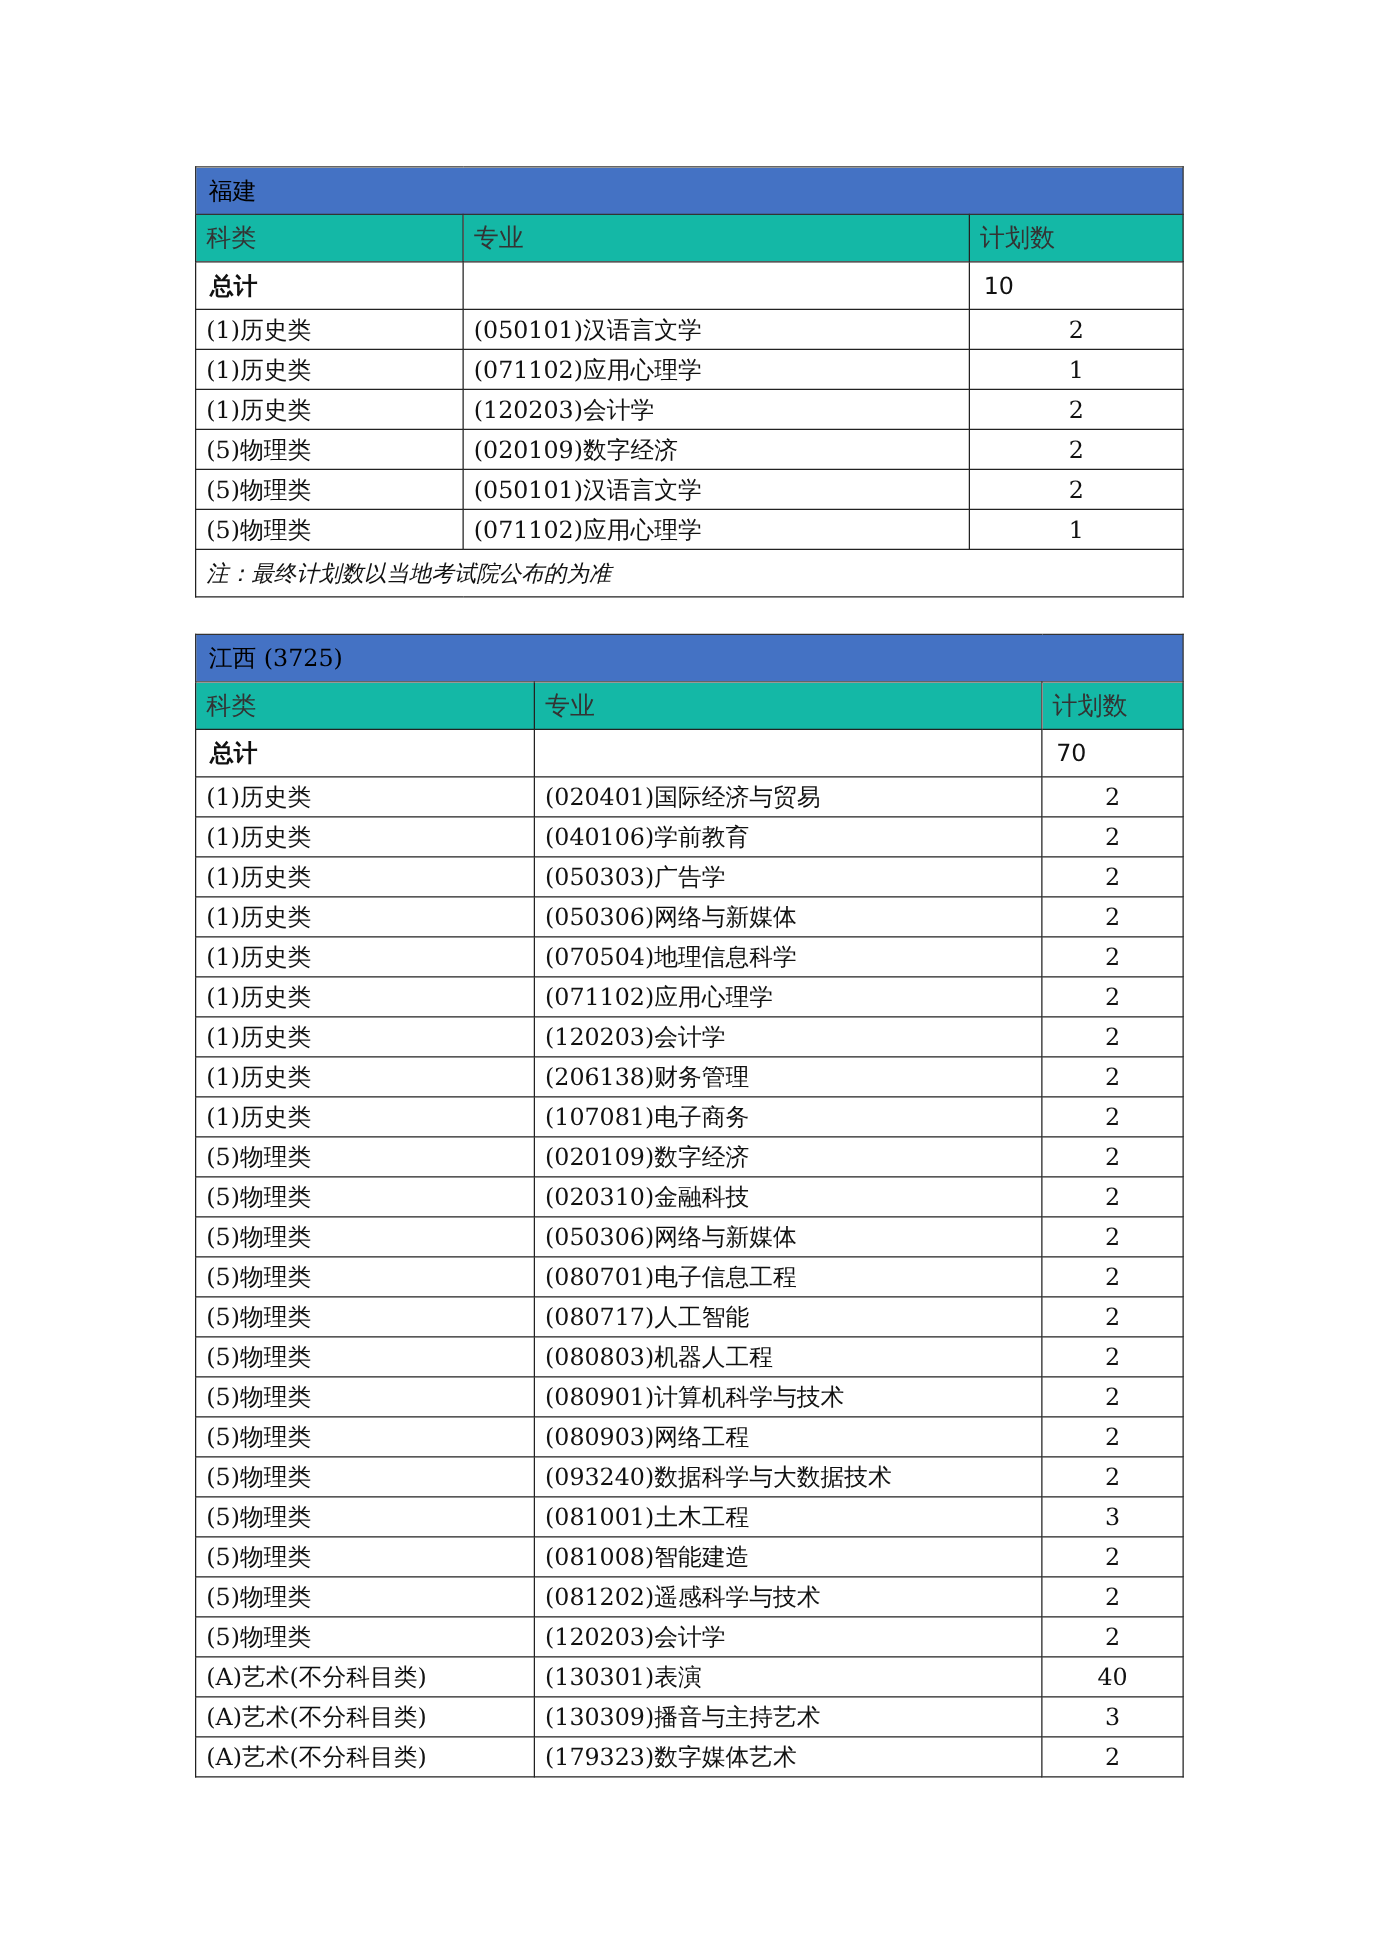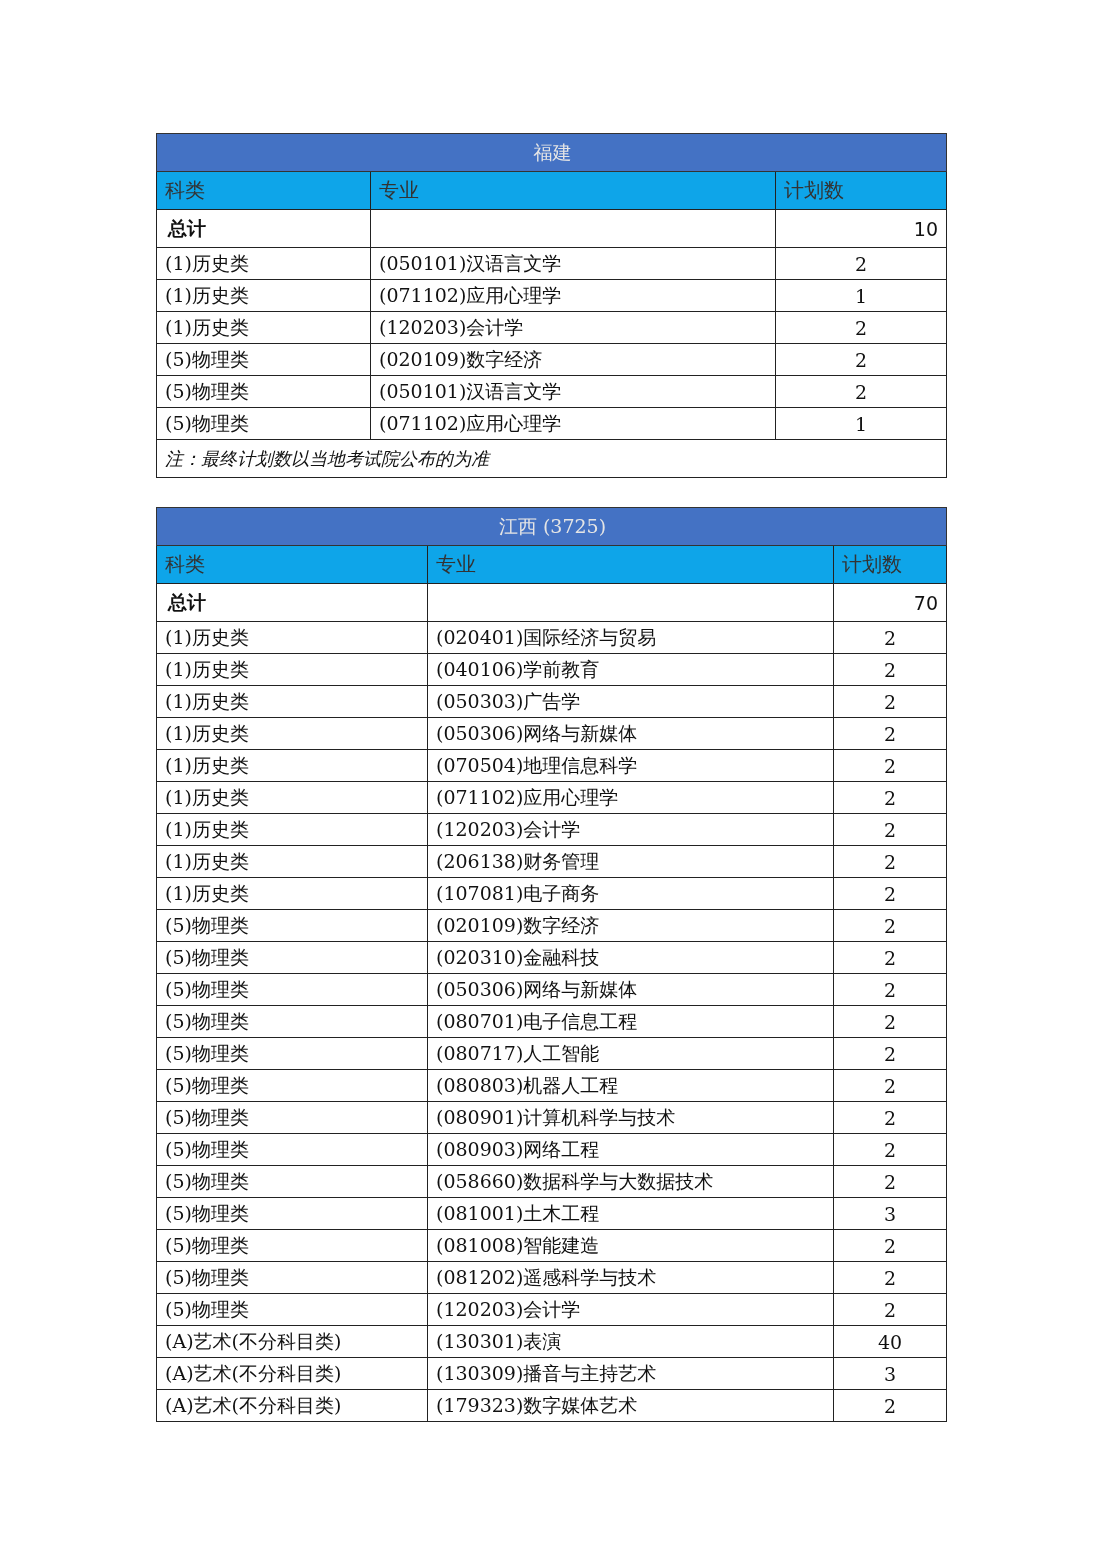--- a/index.html
+++ b/index.html
@@ -1,23 +1,23 @@
 <!DOCTYPE html>
 <html><head>
 <meta charset="utf-8">
 <style>
   html, body { margin: 0; padding: 0; background: #ffffff; }
   body { width: 1102px; height: 1559px; position: relative; font-family: "DejaVu Serif", "Liberation Serif", serif; color: #111; }
   .tbl { position: absolute; left: 156px; width: 790px; border-collapse: collapse; table-layout: fixed; }
   .tbl td { border: 1px solid #222; padding: 0 8px; font-size: 19px; white-space: nowrap; overflow: hidden; }
-  .tbl .title td { background: #4472C4; color: #e5e5e5; text-align: center; height: 37px; font-size: 19px; border-color: #333; padding-left: 10px; }
-  .tbl .head td { background: #0ea5e9; height: 37px; font-size: 20px; color: #333; font-family: "DejaVu Sans", "Liberation Sans", sans-serif; }
+  .tbl .title td { background: #4472C4; color: #000000; height: 37px; font-size: 19px; border-color: #333; padding-left: 10px; }
+  .tbl .head td { background: #14b8a6; height: 37px; font-size: 20px; color: #333; font-family: "DejaVu Sans", "Liberation Sans", sans-serif; }
   .tbl .head td.num { text-align: left; }
   .tbl .total td { height: 37px; font-weight: bold; font-family: "DejaVu Sans", "Liberation Sans", sans-serif; font-size: 19px; padding-left: 11px; }
-  .tbl .total td.num { text-align: right; font-weight: normal; }
+  .tbl .total td.num { text-align: left; font-weight: normal; }
   .tbl .row td { height: 31px; }
   .tbl td.num { text-align: center; }
   .tbl .note td { height: 37px; font-family: "DejaVu Sans", "Liberation Sans", sans-serif; font-size: 18px; font-style: italic; }
   #t1 { top: 133px; }
   #t2 { top: 507px; }
 </style>
 </head>
 <body>
 
 <table class="tbl" id="t1">
@@ -176,21 +176,21 @@
       <td>(080901)计算机科学与技术</td>
       <td class="num">2</td>
       </tr>
       <tr class="row">
       <td>(5)物理类</td>
       <td>(080903)网络工程</td>
       <td class="num">2</td>
       </tr>
       <tr class="row">
       <td>(5)物理类</td>
-      <td>(058660)数据科学与大数据技术</td>
+      <td>(093240)数据科学与大数据技术</td>
       <td class="num">2</td>
       </tr>
       <tr class="row">
       <td>(5)物理类</td>
       <td>(081001)土木工程</td>
       <td class="num">3</td>
       </tr>
       <tr class="row">
       <td>(5)物理类</td>
       <td>(081008)智能建造</td>

